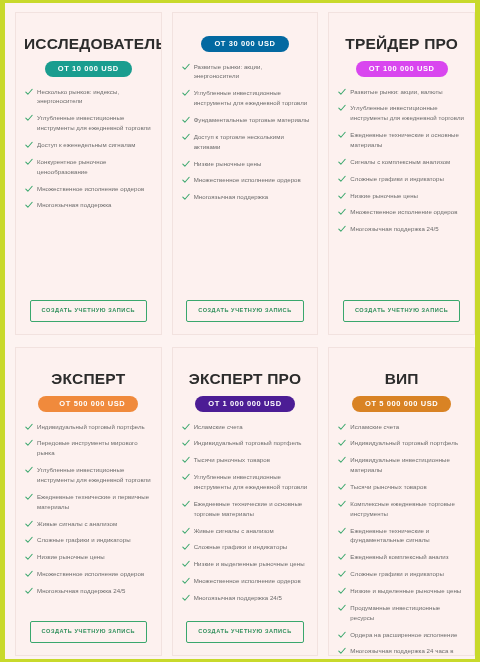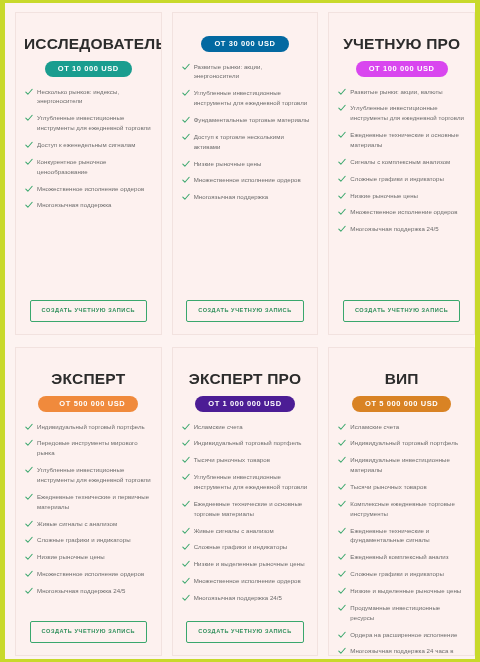--- a/index.html
+++ b/index.html
@@ -214,21 +214,21 @@
               </svg>
             </span><span>Многоязычная поддержка</span></li>
         </ul>
       <div class="spacer"></div>
       <div class="cta-wrap">
         <button class="cta">СОЗДАТЬ УЧЕТНУЮ ЗАПИСЬ</button>
       </div>
     </div>
 
     <div class="card">
-      <div class="card-title">УЧЕТНУЮ ПРО</div>
+      <div class="card-title">ТРЕЙДЕР ПРО</div>
       <div class="badge-wrap">
         <span class="badge" style="background: #d946ef;">ОТ 100 000 USD</span>
       </div>
       <ul class="features">
           <li class="feature"><span class="check">
               <svg width="8" height="8" viewBox="0 0 10 10">
                 <path d="M1 5.2 L3.6 7.8 L9 1.6" stroke="#3aa76d" stroke-width="1.3" fill="none" stroke-linecap="round" stroke-linejoin="round"></path>
               </svg>
             </span><span>Развитые рынки: акции, валюты</span></li>
           <li class="feature"><span class="check">

